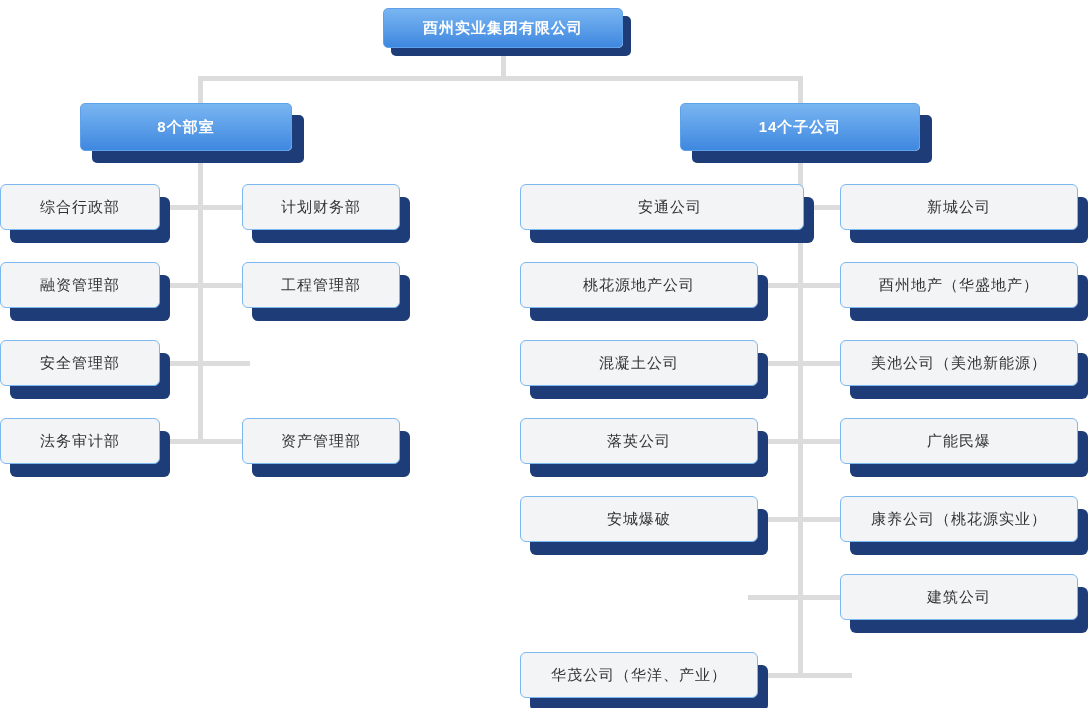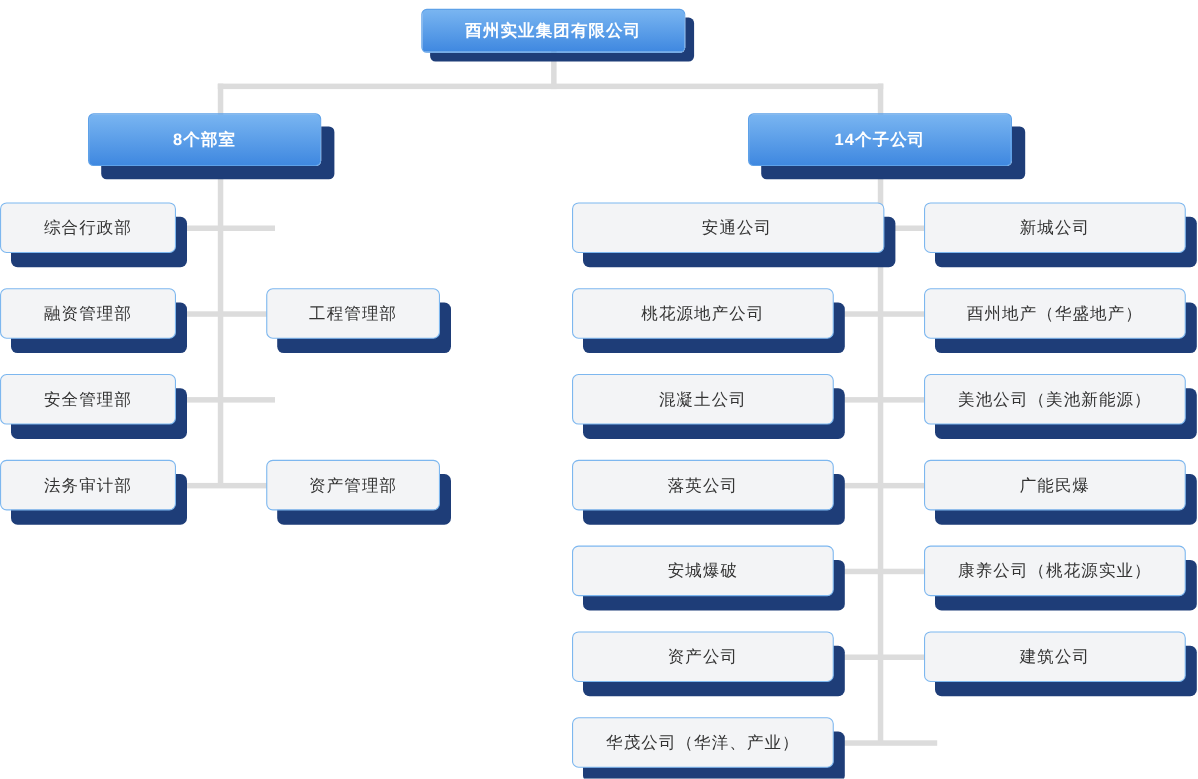--- a/index.html
+++ b/index.html
@@ -86,20 +86,21 @@
     <span class="node-label">14个子公司</span>
   </div>
 <div class="connector" style="left: 501px; top: 46px; width: 5px; height: 35px;"></div>
     <div class="connector" style="left: 198px; top: 76px; width: 605px; height: 5px;"></div>
     <div class="connector" style="left: 198px; top: 76px; width: 5px; height: 32px;"></div>
     <div class="connector" style="left: 798px; top: 76px; width: 5px; height: 32px;"></div>
     <div class="connector" style="left: 198px; top: 150px; width: 5px; height: 293px;"></div>
     <div class="connector" style="left: 798px; top: 150px; width: 5px; height: 527px;"></div>
     <div class="connector" style="left: 150px; top: 205px; width: 100px; height: 5px;"></div>
     <div class="leaf" style="left: 0px; top: 184px; width: 160px; height: 46px;">综合行政部</div>
+    <div class="leaf" style="left: 242px; top: 184px; width: 158px; height: 46px;">计划财务部</div>
     <div class="connector" style="left: 150px; top: 283px; width: 100px; height: 5px;"></div>
     <div class="leaf" style="left: 0px; top: 262px; width: 160px; height: 46px;">融资管理部</div>
     <div class="leaf" style="left: 242px; top: 262px; width: 158px; height: 46px;">工程管理部</div>
     <div class="connector" style="left: 150px; top: 361px; width: 100px; height: 5px;"></div>
     <div class="leaf" style="left: 0px; top: 340px; width: 160px; height: 46px;">安全管理部</div>
     <div class="connector" style="left: 150px; top: 439px; width: 100px; height: 5px;"></div>
     <div class="leaf" style="left: 0px; top: 418px; width: 160px; height: 46px;">法务审计部</div>
     <div class="leaf" style="left: 242px; top: 418px; width: 158px; height: 46px;">资产管理部</div>
     <div class="connector" style="left: 748px; top: 205px; width: 104px; height: 5px;"></div>
     <div class="leaf" style="left: 520px; top: 184px; width: 284px; height: 46px; padding-left: 16px;">安通公司</div>
@@ -110,17 +111,16 @@
     <div class="connector" style="left: 748px; top: 361px; width: 104px; height: 5px;"></div>
     <div class="leaf" style="left: 520px; top: 340px; width: 238px; height: 46px;">混凝土公司</div>
     <div class="leaf" style="left: 840px; top: 340px; width: 238px; height: 46px;">美池公司（美池新能源）</div>
     <div class="connector" style="left: 748px; top: 439px; width: 104px; height: 5px;"></div>
     <div class="leaf" style="left: 520px; top: 418px; width: 238px; height: 46px;">落英公司</div>
     <div class="leaf" style="left: 840px; top: 418px; width: 238px; height: 46px;">广能民爆</div>
     <div class="connector" style="left: 748px; top: 517px; width: 104px; height: 5px;"></div>
     <div class="leaf" style="left: 520px; top: 496px; width: 238px; height: 46px;">安城爆破</div>
     <div class="leaf" style="left: 840px; top: 496px; width: 238px; height: 46px;">康养公司（桃花源实业）</div>
     <div class="connector" style="left: 748px; top: 595px; width: 104px; height: 5px;"></div>
-    <div class="leaf" style="left: 520px; top: 574px; width: 238px; height: 46px;">资产公司</div>
     <div class="leaf" style="left: 840px; top: 574px; width: 238px; height: 46px;">建筑公司</div>
     <div class="connector" style="left: 748px; top: 673px; width: 104px; height: 5px;"></div>
     <div class="leaf" style="left: 520px; top: 652px; width: 238px; height: 46px;">华茂公司（华洋、产业）</div>
   </div>
 
 </body></html>

